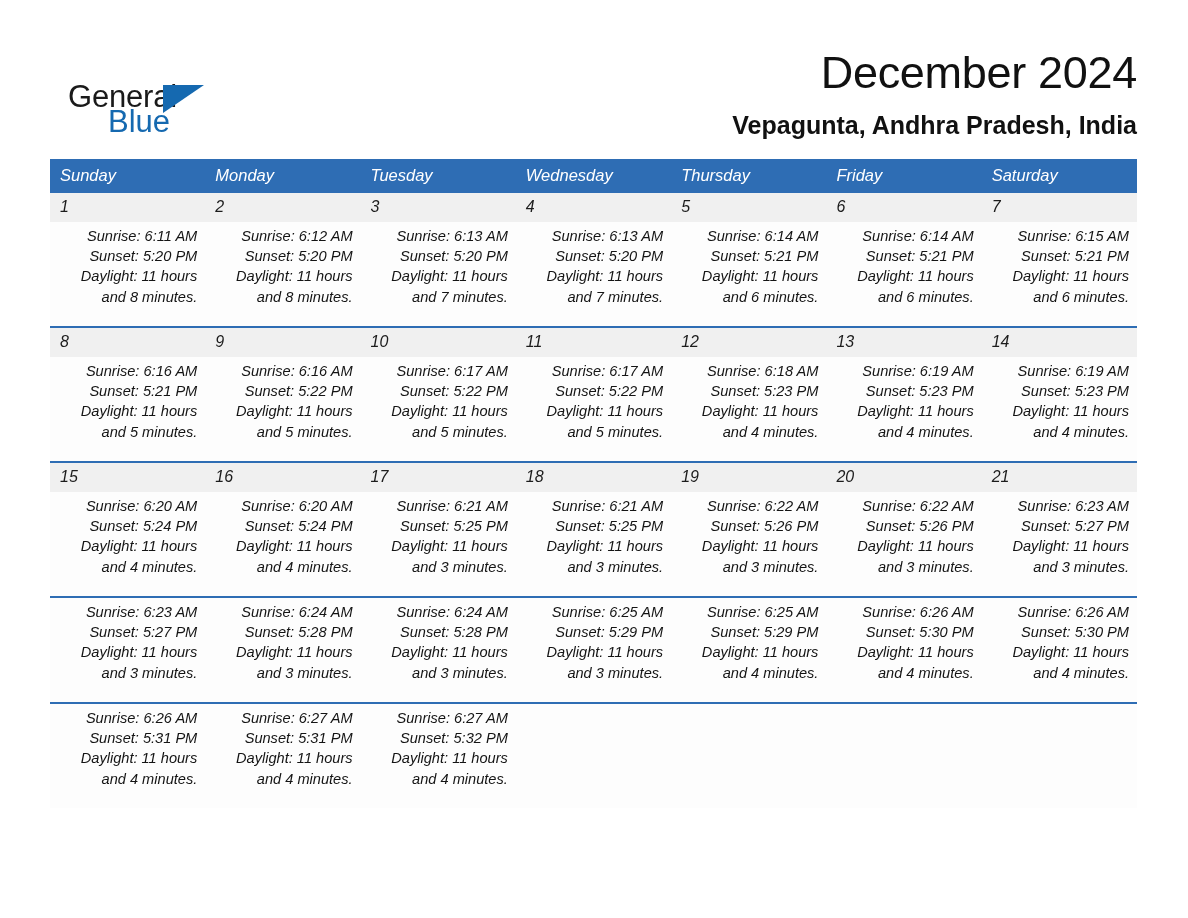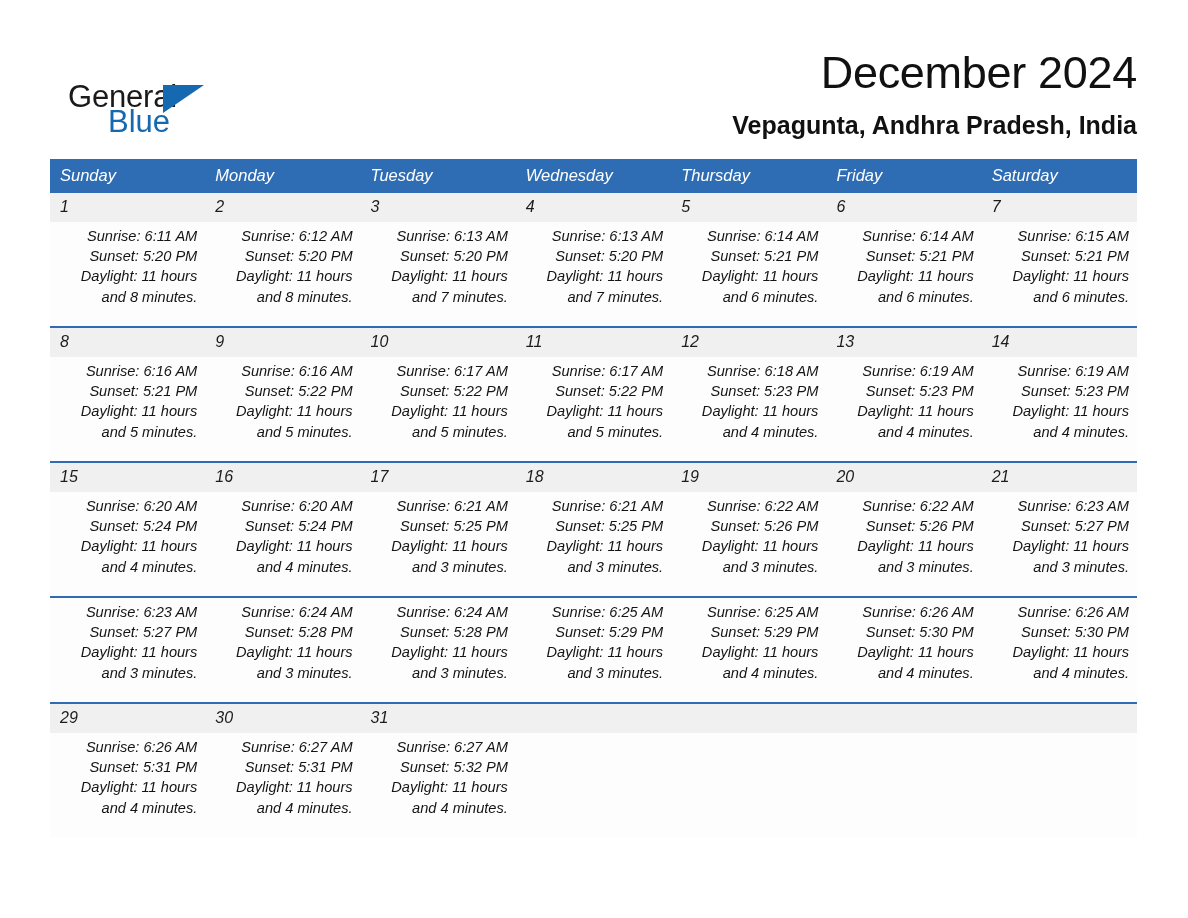--- a/index.html
+++ b/index.html
@@ -388,29 +388,20 @@
             <span class="line">Sunrise: 6:26 AM</span>
             <span class="line">Sunset: 5:30 PM</span>
             <span class="line">Daylight: 11 hours</span>
             <span class="line">and 4 minutes.</span>
           </td>
         </tr>
         <tr class="week-sep">
           <td colspan="7"></td>
         </tr>
 
-        <tr class="daynum">
-          <td>29</td>
-          <td>30</td>
-          <td>31</td>
-          <td></td>
-          <td></td>
-          <td></td>
-          <td></td>
-        </tr>
         <tr class="details">
           <td>
             <span class="line">Sunrise: 6:26 AM</span>
             <span class="line">Sunset: 5:31 PM</span>
             <span class="line">Daylight: 11 hours</span>
             <span class="line">and 4 minutes.</span>
           </td>
           <td>
             <span class="line">Sunrise: 6:27 AM</span>
             <span class="line">Sunset: 5:31 PM</span>

